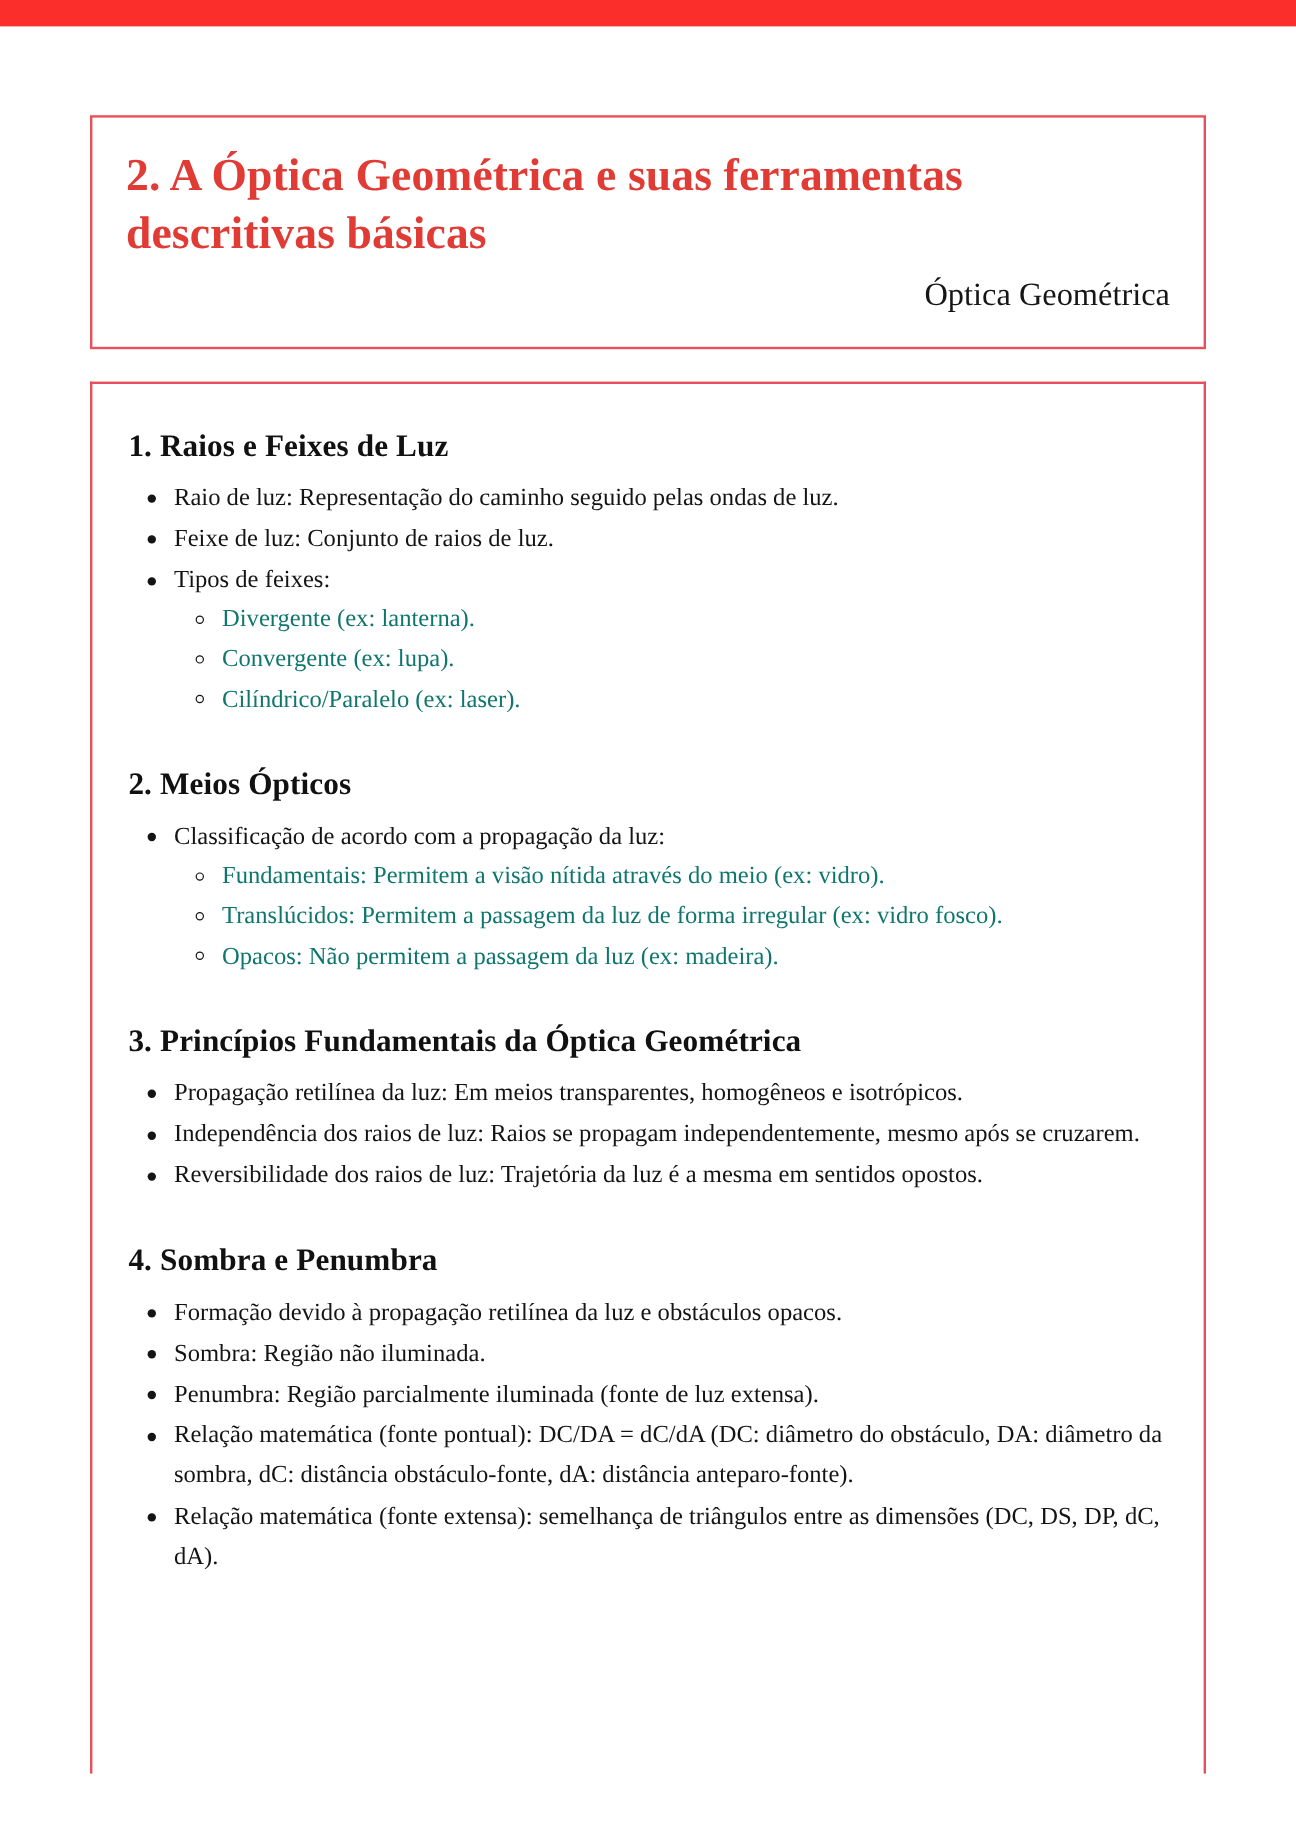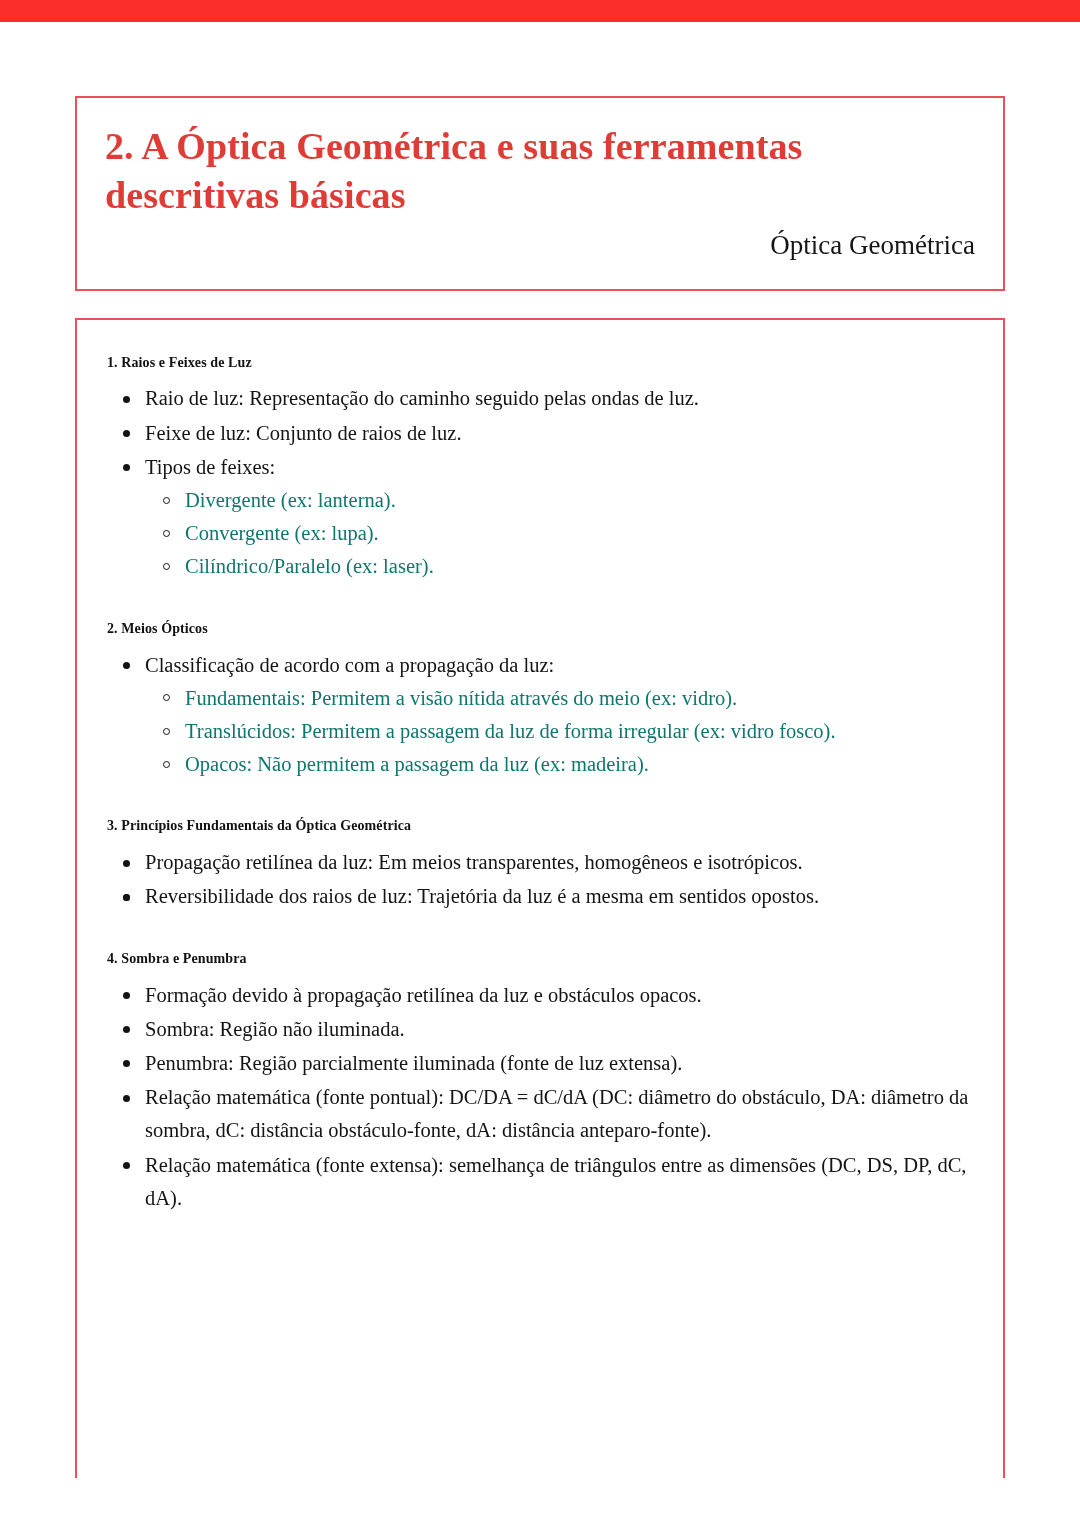--- a/index.html
+++ b/index.html
@@ -72,21 +72,21 @@
     box-sizing: border-box;
     padding: 34px 30px 40px 30px;
     min-height: 1160px;
     background: #ffffff;
   }
 
   .section { margin: 0 0 6px 0; }
 
   .section-heading {
     margin: 0 0 10px 0;
-    font-size: 14px;
+    font-size: 26px;
     font-weight: 700;
     line-height: 1.35;
     color: #111111;
     letter-spacing: 0.1px;
   }
   .section + .section .section-heading { margin-top: 36px; }
 
   ul.lvl1 {
     margin: 0 0 0 0;
     padding-left: 36px;
@@ -173,21 +173,21 @@
                   <li><span class="bullet-circle"></span><span class="li-text">Fundamentais: Permitem a visão nítida através do meio (ex: vidro).</span></li>
                   <li><span class="bullet-circle"></span><span class="li-text">Translúcidos: Permitem a passagem da luz de forma irregular (ex: vidro fosco).</span></li>
                   <li><span class="bullet-circle"></span><span class="li-text">Opacos: Não permitem a passagem da luz (ex: madeira).</span></li>
                 </ul></li>
             </ul>
           </div>
           <div class="section">
             <h2 class="section-heading">3. Princípios Fundamentais da Óptica Geométrica</h2>
             <ul class="lvl1">
               <li><span class="bullet-disc"></span><span class="li-text">Propagação retilínea da luz: Em meios transparentes, homogêneos e isotrópicos.</span></li>
-              <li><span class="bullet-disc"></span></li>
+              <li><span class="bullet-disc"></span><span class="li-text">Independência dos raios de luz: Raios se propagam independentemente, mesmo após se cruzarem.</span></li>
               <li><span class="bullet-disc"></span><span class="li-text">Reversibilidade dos raios de luz: Trajetória da luz é a mesma em sentidos opostos.</span></li>
             </ul>
           </div>
           <div class="section">
             <h2 class="section-heading">4. Sombra e Penumbra</h2>
             <ul class="lvl1">
               <li><span class="bullet-disc"></span><span class="li-text">Formação devido à propagação retilínea da luz e obstáculos opacos.</span></li>
               <li><span class="bullet-disc"></span><span class="li-text">Sombra: Região não iluminada.</span></li>
               <li><span class="bullet-disc"></span><span class="li-text">Penumbra: Região parcialmente iluminada (fonte de luz extensa).</span></li>
               <li><span class="bullet-disc"></span><span class="li-text">Relação matemática (fonte pontual): DC/DA = dC/dA (DC: diâmetro do obstáculo, DA: diâmetro da sombra, dC: distância obstáculo-fonte, dA: distância anteparo-fonte).</span></li>

